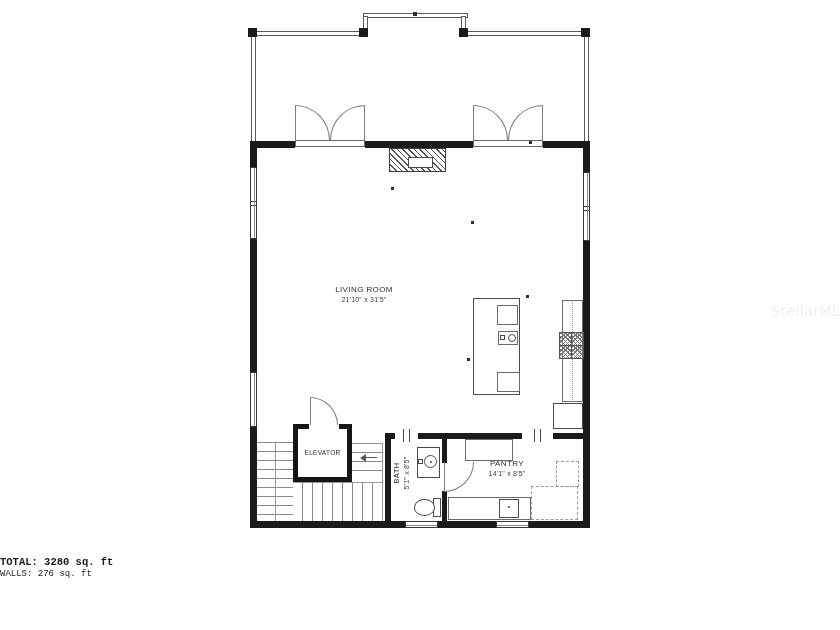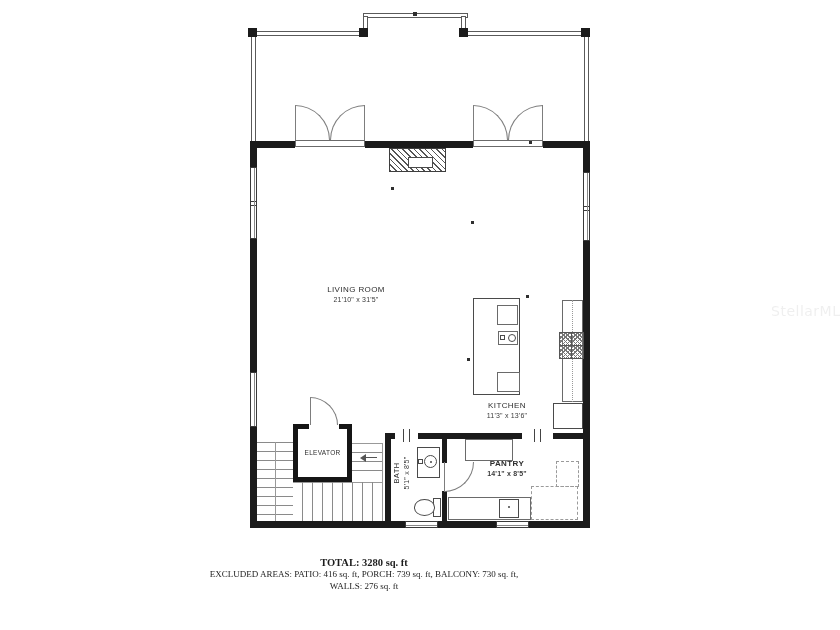--- a/index.html
+++ b/index.html
@@ -27,22 +27,22 @@
     background-image:repeating-linear-gradient(45deg,#777 0,#777 1px,transparent 1px,transparent 3px),
                      repeating-linear-gradient(-45deg,#777 0,#777 1px,transparent 1px,transparent 3px);}
   .dotline{position:absolute;border-left:1px dotted #999;box-sizing:border-box;}
   .tick{position:absolute;background:#2e2e2e;}
   .circle{position:absolute;border:1px solid #4a4a4a;border-radius:50%;box-sizing:border-box;background:#fff;}
   .dot{position:absolute;width:2px;height:2px;background:#444;border-radius:50%;}
   .label{position:absolute;text-align:center;color:#2d2d2d;}
   .room-name{font-size:8px;letter-spacing:0.4px;line-height:10px;white-space:nowrap;}
   .room-dims{font-size:7px;letter-spacing:0.2px;line-height:9px;white-space:nowrap;color:#3a3a3a;}
   .small-name{font-size:6.5px;letter-spacing:0.3px;line-height:8px;white-space:nowrap;}
-  #summary{position:absolute;left:0;top:556px;width:728px;text-align:center;color:#1c1c1c;
-           font-family:Liberation Serif, serif;}
+  #summary{position:absolute;left:0;top:556px;width:728px;color:#1c1c1c;
+           font-family:Liberation Mono, monospace;}
   .sum-total{font-size:10.5px;font-weight:bold;line-height:13px;}
   .sum-line{font-size:9px;line-height:11.5px;}
   .sum-disc{font-size:6.6px;line-height:9px;margin-top:7px;color:#3a3a3a;letter-spacing:0.2px;}
   #watermark{position:absolute;left:771px;top:303px;font-size:14px;letter-spacing:0.5px;
              color:#555;opacity:0.09;font-family:"DejaVu Sans", sans-serif;}
   .tri-l{position:absolute;width:0;height:0;border:4px solid transparent;border-right:6px solid #555;}
 </style>
 </head>
 <body>
 
@@ -171,39 +171,34 @@
   <div class="hatch-x" style="left:559px;top:345px;width:13px;height:14px;"></div>
   <div class="hatch-x" style="left:571px;top:345px;width:13px;height:14px;"></div>
   <div class="fixture" style="left:553px;top:403px;width:30px;height:26px;"></div>
 
   <div class="tick" style="left:529px;top:141px;width:3px;height:3px;"></div>
   <div class="tick" style="left:471px;top:221px;width:3px;height:3px;"></div>
   <div class="tick" style="left:467px;top:358px;width:3px;height:3px;"></div>
   <div class="tick" style="left:526px;top:295px;width:3px;height:3px;"></div>
   <div class="tick" style="left:391px;top:187px;width:3px;height:3px;"></div>
 
-  <div class="label" style="left:286px;top:285px;width:140px;">
+  <div class="label" style="left:294px;top:285px;width:140px;">
     <div class="room-name">LIVING ROOM</div>
     <div class="room-dims">21'10" x 31'5"</div>
-  </div>
-  <div class="label" style="left:437px;top:401px;width:140px;">
-    <div class="room-name">KITCHEN</div>
-    <div class="room-dims">11'3" x 13'6"</div>
   </div>
   <div class="label small-name" style="left:296px;top:449px;width:53px;">ELEVATOR</div>
   <div class="label" style="left:401px;top:473px;width:84px;transform:translate(-50%,-50%) rotate(-90deg);">
     <div class="room-name" style="font-size:7.5px;">BATH</div>
     <div class="room-dims">5'1" x 8'5"</div>
   </div>
-  <div class="label" style="left:437px;top:459px;width:140px;font-weight:bold;">
+  <div class="label" style="left:437px;top:459px;width:140px;">
     <div class="room-name">PANTRY</div>
     <div class="room-dims">14'1" x 8'5"</div>
   </div>
 
   <div id="summary">
     <div class="sum-total">TOTAL: 3280 sq. ft</div>
-    <div class="sum-line">EXCLUDED AREAS: PATIO: 416 sq. ft, PORCH: 739 sq. ft, BALCONY: 730 sq. ft,</div>
     <div class="sum-line">WALLS: 276 sq. ft</div>
   </div>
 
   <div id="watermark">StellarMLS</div>
 
 </div>
 
 </body></html>

